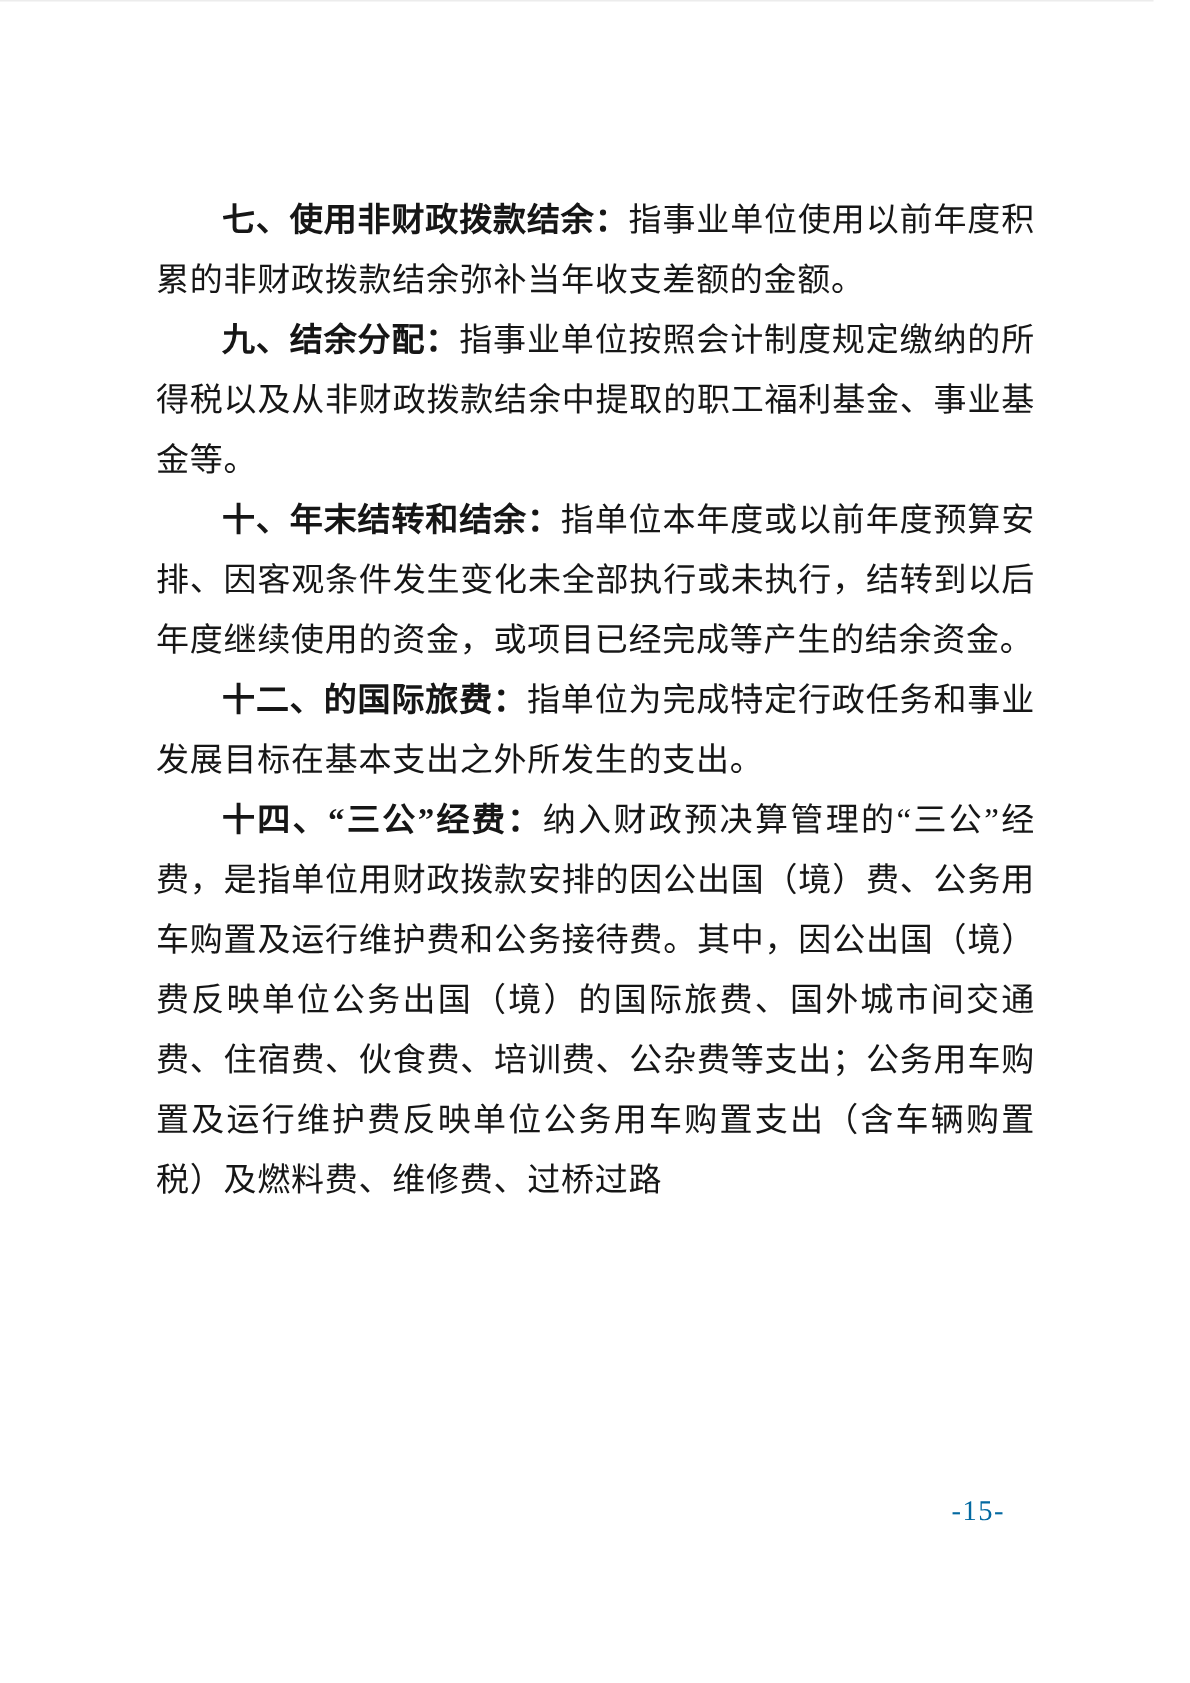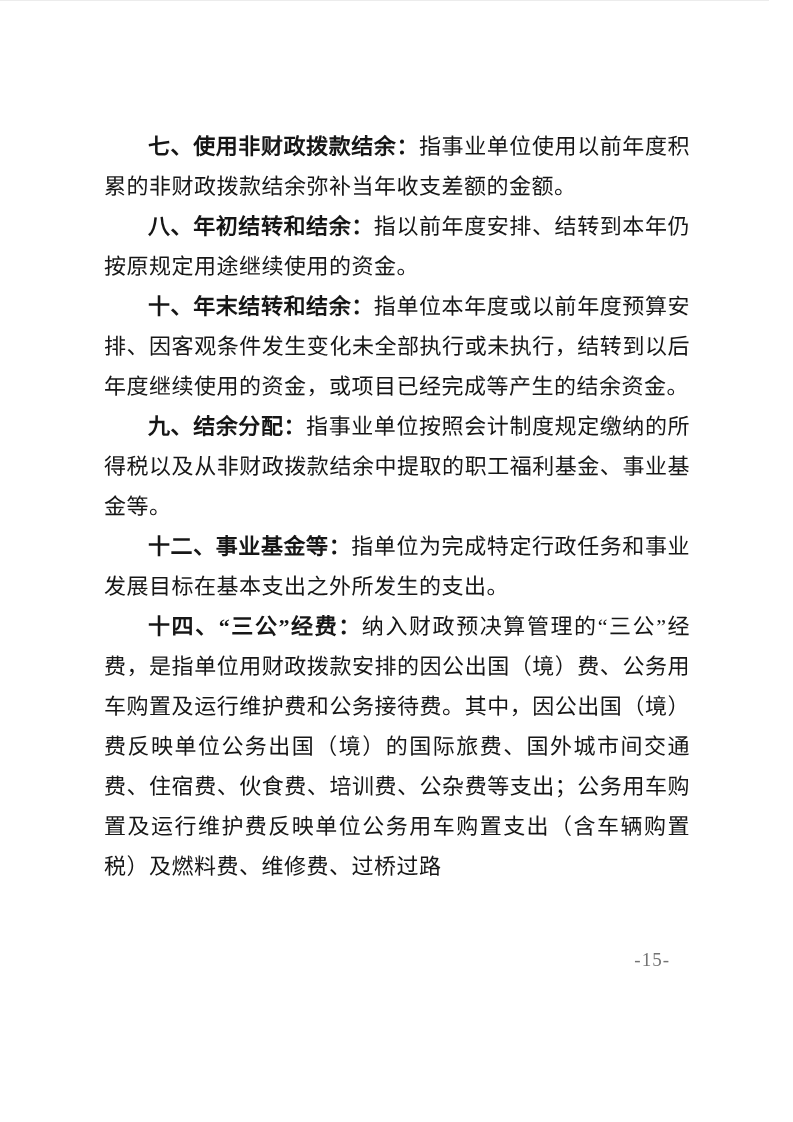--- a/index.html
+++ b/index.html
@@ -31,44 +31,43 @@
     line-height: 40px;
     text-align: justify;
     text-indent: 2em;
     letter-spacing: 0.5px;
   }
   .term {
     font-weight: bold;
   }
   .page-number {
     position: absolute;
-    top: 948px;
+    top: 996px;
     right: 99px;
     font-size: 19px;
     line-height: 22px;
-    color: #737373;
+    color: #0369a1;
     letter-spacing: 1px;
   }
 </style>
 </head>
 <body>
 
 <div class="page">
   <div class="content">
 
     <p class="para"><span class="term">七、使用非财政拨款结余：</span><span>指事业单位使用以前年度积累的非财政拨款结余弥补当年收支差额的金额。</span></p>
 
-    <p class="para"><span class="term">八、年初结转和结余：</span><span>指以前年度安排、结转到本年仍按原规定用途继续使用的资金。</span></p>
+
+    <p class="para"><span class="term">九、结余分配：</span><span>指事业单位按照会计制度规定缴纳的所得税以及从非财政拨款结余中提取的职工福利基金、事业基金等。</span></p>
 
     <p class="para"><span class="term">十、年末结转和结余：</span><span>指单位本年度或以前年度预算安排、因客观条件发生变化未全部执行或未执行，结转到以后年度继续使用的资金，或项目已经完成等产生的结余资金。</span></p>
 
-    <p class="para"><span class="term">九、结余分配：</span><span>指事业单位按照会计制度规定缴纳的所得税以及从非财政拨款结余中提取的职工福利基金、事业基金等。</span></p>
 
-
-    <p class="para"><span class="term">十二、事业基金等：</span><span>指单位为完成特定行政任务和事业发展目标在基本支出之外所发生的支出。</span></p>
+    <p class="para"><span class="term">十二、的国际旅费：</span><span>指单位为完成特定行政任务和事业发展目标在基本支出之外所发生的支出。</span></p>
 
 
     <p class="para"><span class="term">十四、“三公”经费：</span><span>纳入财政预决算管理的“三公”经费，是指单位用财政拨款安排的因公出国（境）费、公务用车购置及运行维护费和公务接待费。其中，因公出国（境）费反映单位公务出国（境）的国际旅费、国外城市间交通费、住宿费、伙食费、培训费、公杂费等支出；公务用车购置及运行维护费反映单位公务用车购置支出（含车辆购置税）及燃料费、维修费、过桥过路</span></p>
 
   </div>
 
   <div class="page-number">-15-</div>
 </div>
 
 </body></html>

